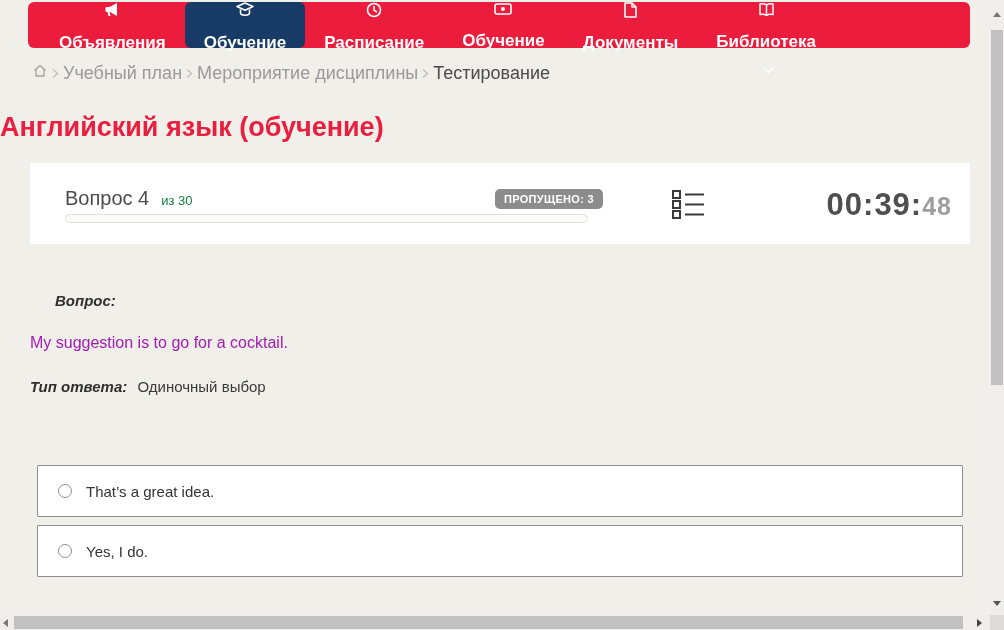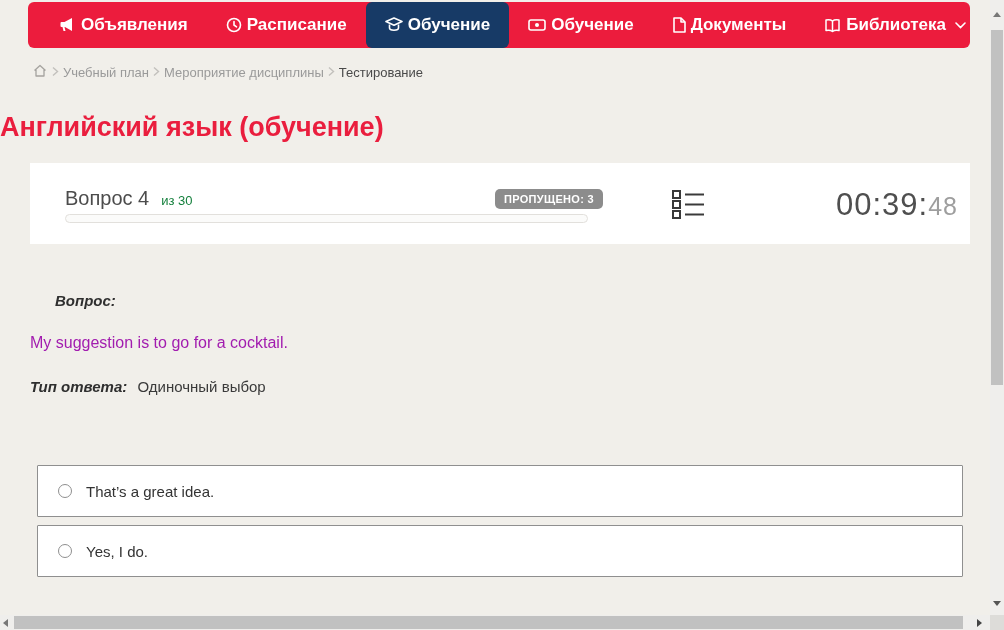--- a/index.html
+++ b/index.html
@@ -11,33 +11,33 @@
     overflow:hidden;
   }
 
   
   .navbar {
     position:absolute; left:28px; top:2px; width:942px; height:46px;
     background:#ec1c3d; border-radius:6px;
     display:flex; align-items:stretch; padding:0 12px;
   }
   .nav-item {
-    display:flex; align-items:center; gap:5px;
+    display:flex; align-items:center; gap:15px;
     padding:0 19px; color:#fff; font-weight:700; font-size:17px;
-    white-space:nowrap; cursor:pointer;
+    white-space:nowrap; cursor:pointer;flex-direction:column;
   }
   .nav-item.active { background:#173a66; border-radius:6px; }
   .nav-item svg { display:block; }
   .nav-caret { margin-left:4px; }
 
   
   .breadcrumb {
     position:absolute; left:32px; top:63px;
     display:flex; align-items:center; gap:3px;
-    font-size:13px; color:#9a9a9a;
+    font-size:18px; color:#9a9a9a;
   }
   .crumb-sep { color:#c2c0bc; }
   .crumb-current { color:#4a4a4a; }
 
   
   .page-title {
     position:absolute; left:0; top:112px; width:1004px;
     text-align:left; color:#ea1e3e; font-size:27px; font-weight:700;
   }
 
@@ -53,22 +53,22 @@
     background:#8c8c8c; color:#fff; font-size:11px; font-weight:700;
     padding:4px 9px; border-radius:5px; letter-spacing:.3px;
   }
   .progress-track {
     position:absolute; left:35px; top:51px; width:523px; height:9px;
     background:#fbfbfa; border:1px solid #e2e0dc; border-radius:5px; overflow:hidden;
   }
   .progress-fill { height:100%; background:#ec1c3d; border-radius:5px; width:0; }
   .list-icon-btn { position:absolute; left:642px; top:27px; cursor:pointer; }
   .timer {
-    position:absolute; right:12px; top:24px;
-    font-size:31px; color:#4f4f4f; letter-spacing:1px; font-weight:400;
+    position:absolute; right:18px; top:24px;
+    font-size:31px; color:#4f4f4f; letter-spacing:1px; font-weight:700;
   }
   .timer .timer-sec { font-size:25px; color:#9e9e9e; }
 
   
   .q-label   { position:absolute; left:30px; top:292px; font-size:15px; font-weight:700; font-style:italic; color:#2f2f2f;margin-left:25px; }
   .q-text    { position:absolute; left:30px; top:334px; font-size:16px; color:#a21caf; }
   .answer-type { position:absolute; left:30px; top:378px; font-size:15px; color:#2f2f2f; }
   .answer-type .at-label { font-weight:700; font-style:italic; }
   .answer-type .at-value { margin-left:6px; color:#3a3a3a;text-align:center; }
 
@@ -103,37 +103,37 @@
 
 <nav class="navbar">
   <div class="nav-item">
     <span>
       <svg width="17" height="16" viewBox="0 0 17 16">
           <path d="M13 1 5.5 5H2.5a1 1 0 0 0-1 1v3a1 1 0 0 0 1 1h1l1 4h2l-1-4h.5L13 14V1z" fill="#fff"></path>
         </svg>
     </span>
     <span>Объявления</span>
   </div>
+  <div class="nav-item active">
+    <span>
+      <svg width="18" height="16" viewBox="0 0 18 16">
+          <path d="M9 1 1 4.6 9 8.2l8-3.6L9 1z" fill="none" stroke="#fff" stroke-width="1.6" stroke-linejoin="round"></path>
+          <path d="M4.5 7.5v3.6c0 1.2 2 2.2 4.5 2.2s4.5-1 4.5-2.2V7.5" fill="none" stroke="#fff" stroke-width="1.6"></path>
+        </svg>
+    </span>
+    <span>Обучение</span>
+  </div>
   <div class="nav-item">
     <span>
       <svg width="16" height="16" viewBox="0 0 16 16">
           <circle cx="8" cy="8" r="6.5" fill="none" stroke="#fff" stroke-width="1.6"></circle>
           <path d="M8 4.5V8l2.5 1.8" fill="none" stroke="#fff" stroke-width="1.6" stroke-linecap="round"></path>
         </svg>
     </span>
     <span>Расписание</span>
-  </div>
-  <div class="nav-item active">
-    <span>
-      <svg width="18" height="16" viewBox="0 0 18 16">
-          <path d="M9 1 1 4.6 9 8.2l8-3.6L9 1z" fill="none" stroke="#fff" stroke-width="1.6" stroke-linejoin="round"></path>
-          <path d="M4.5 7.5v3.6c0 1.2 2 2.2 4.5 2.2s4.5-1 4.5-2.2V7.5" fill="none" stroke="#fff" stroke-width="1.6"></path>
-        </svg>
-    </span>
-    <span>Обучение</span>
   </div>
   <div class="nav-item">
     <span>
       <svg width="18" height="14" viewBox="0 0 18 14">
           <rect x="1" y="2" width="16" height="10" rx="2" fill="none" stroke="#fff" stroke-width="1.6"></rect>
           <circle cx="9" cy="7" r="2" fill="#fff"></circle>
         </svg>
     </span>
     <span>Обучение</span>
   </div>

